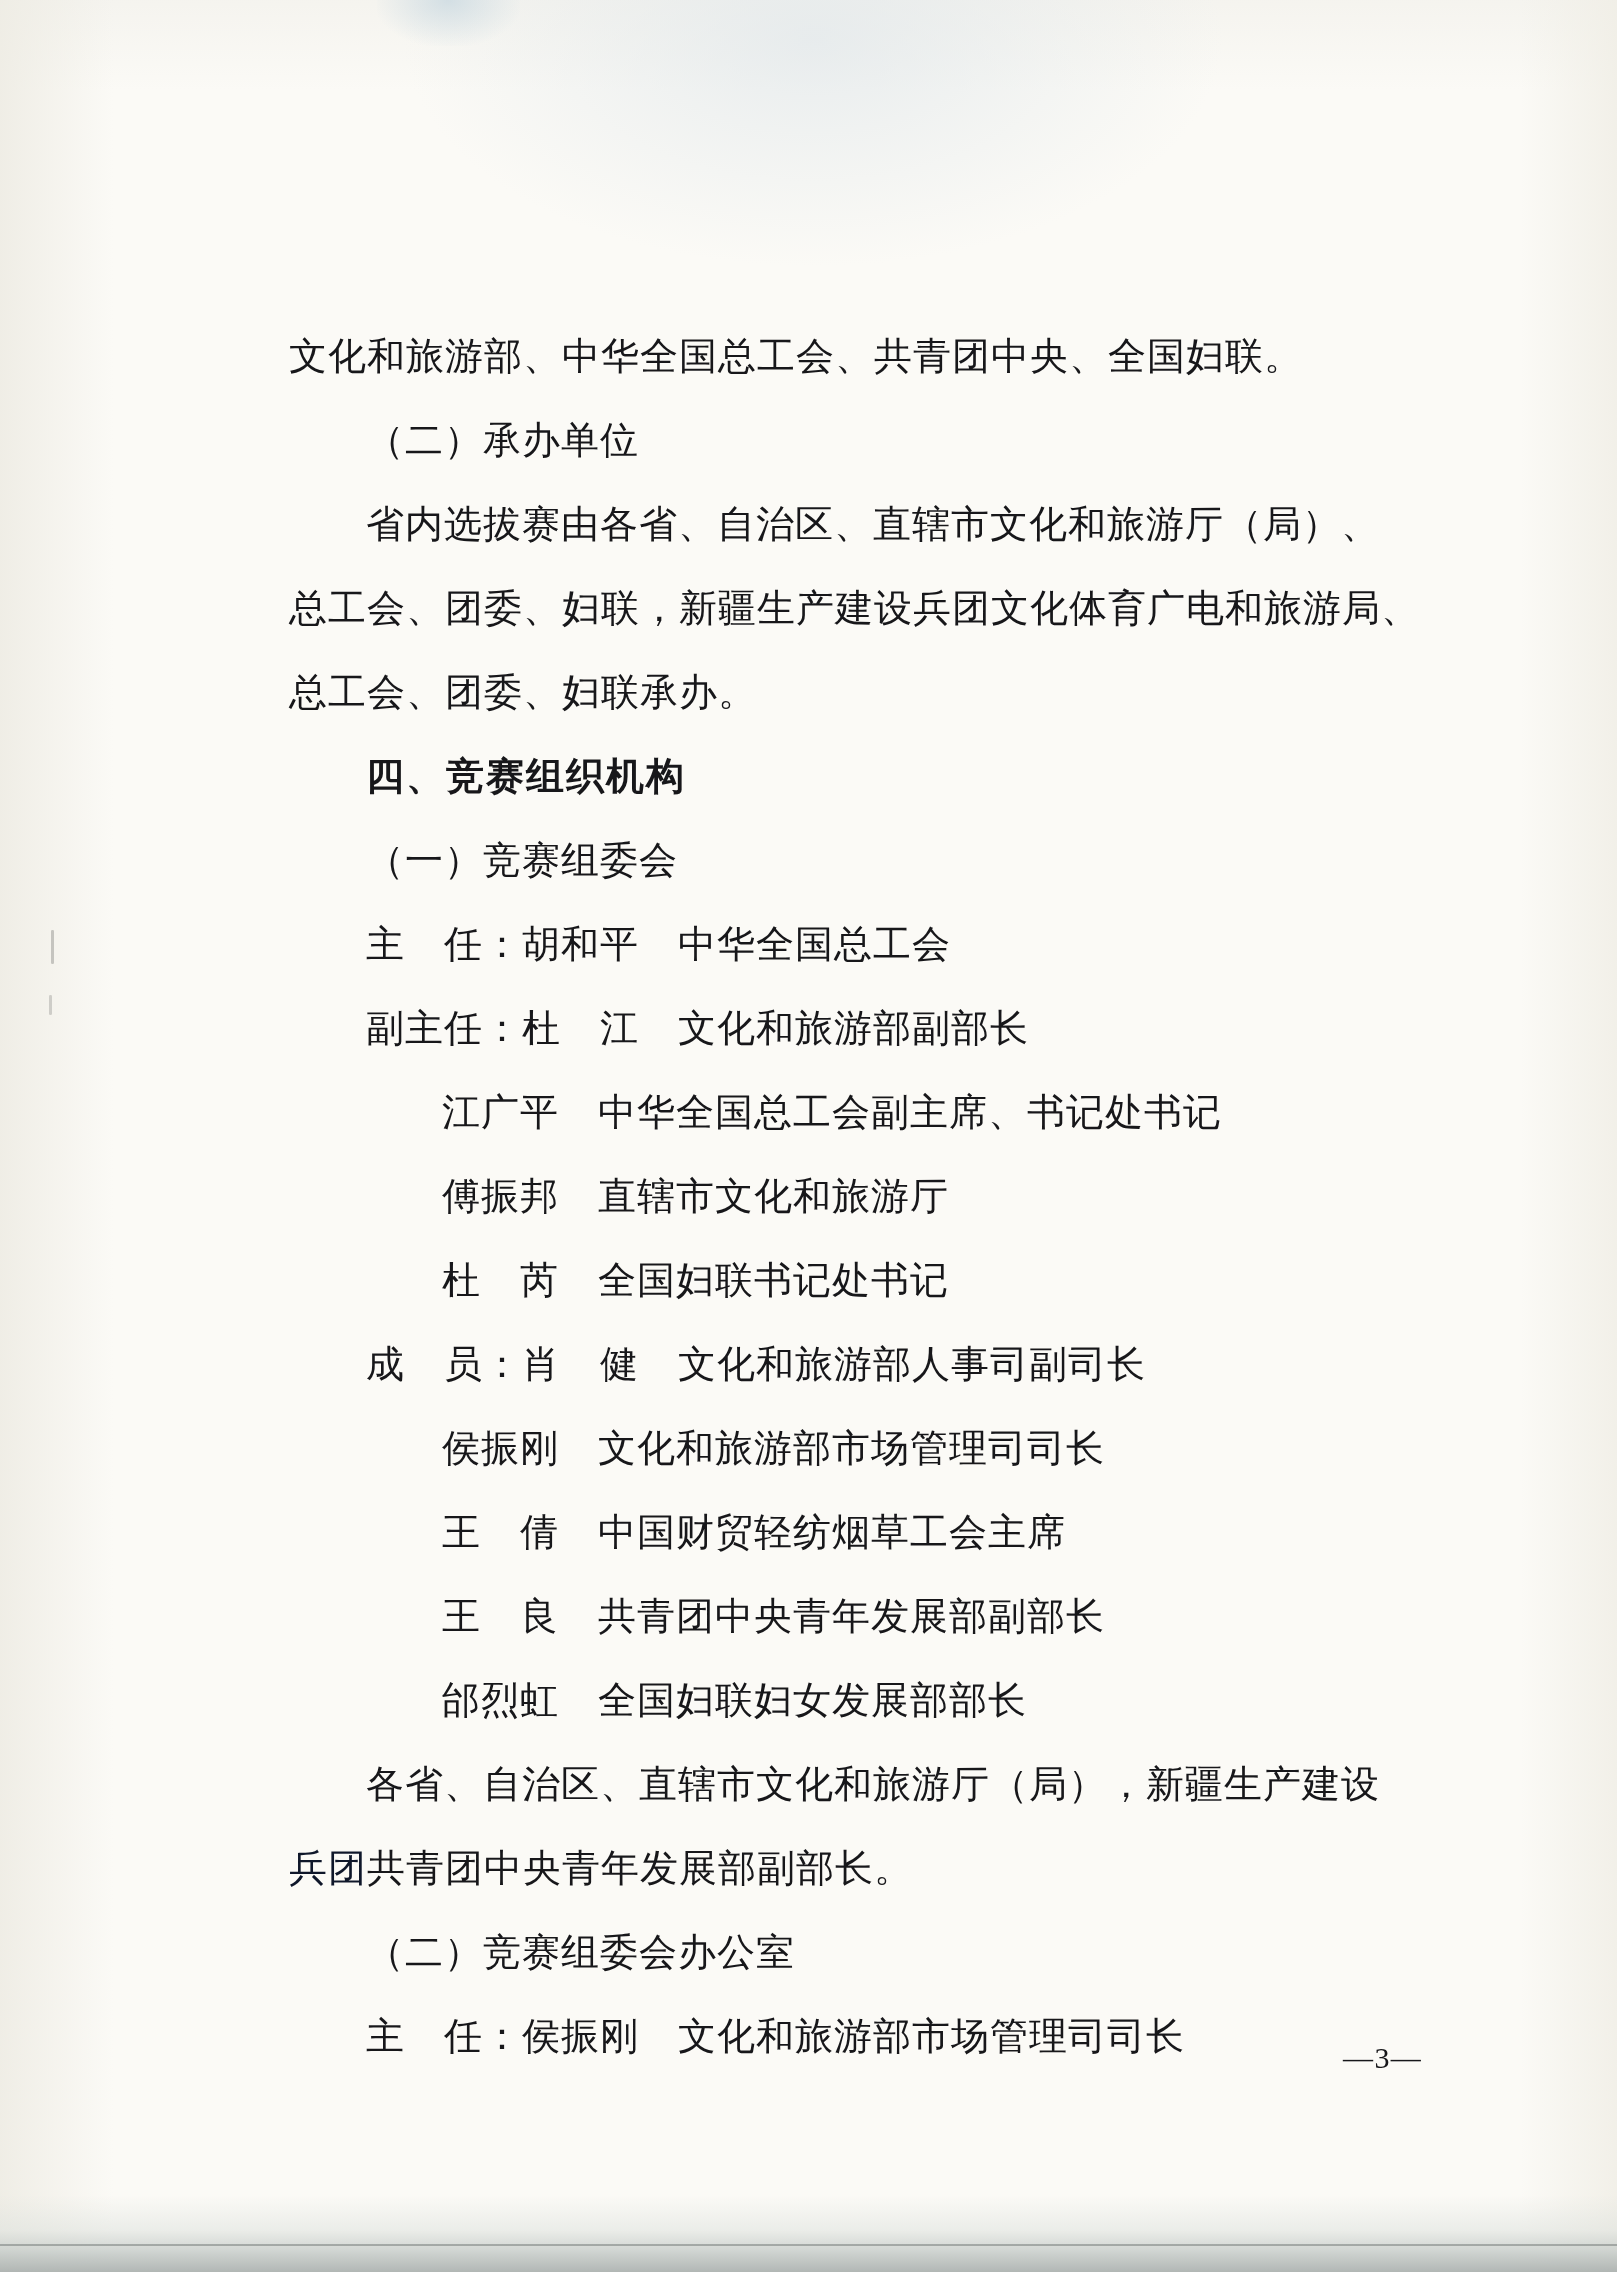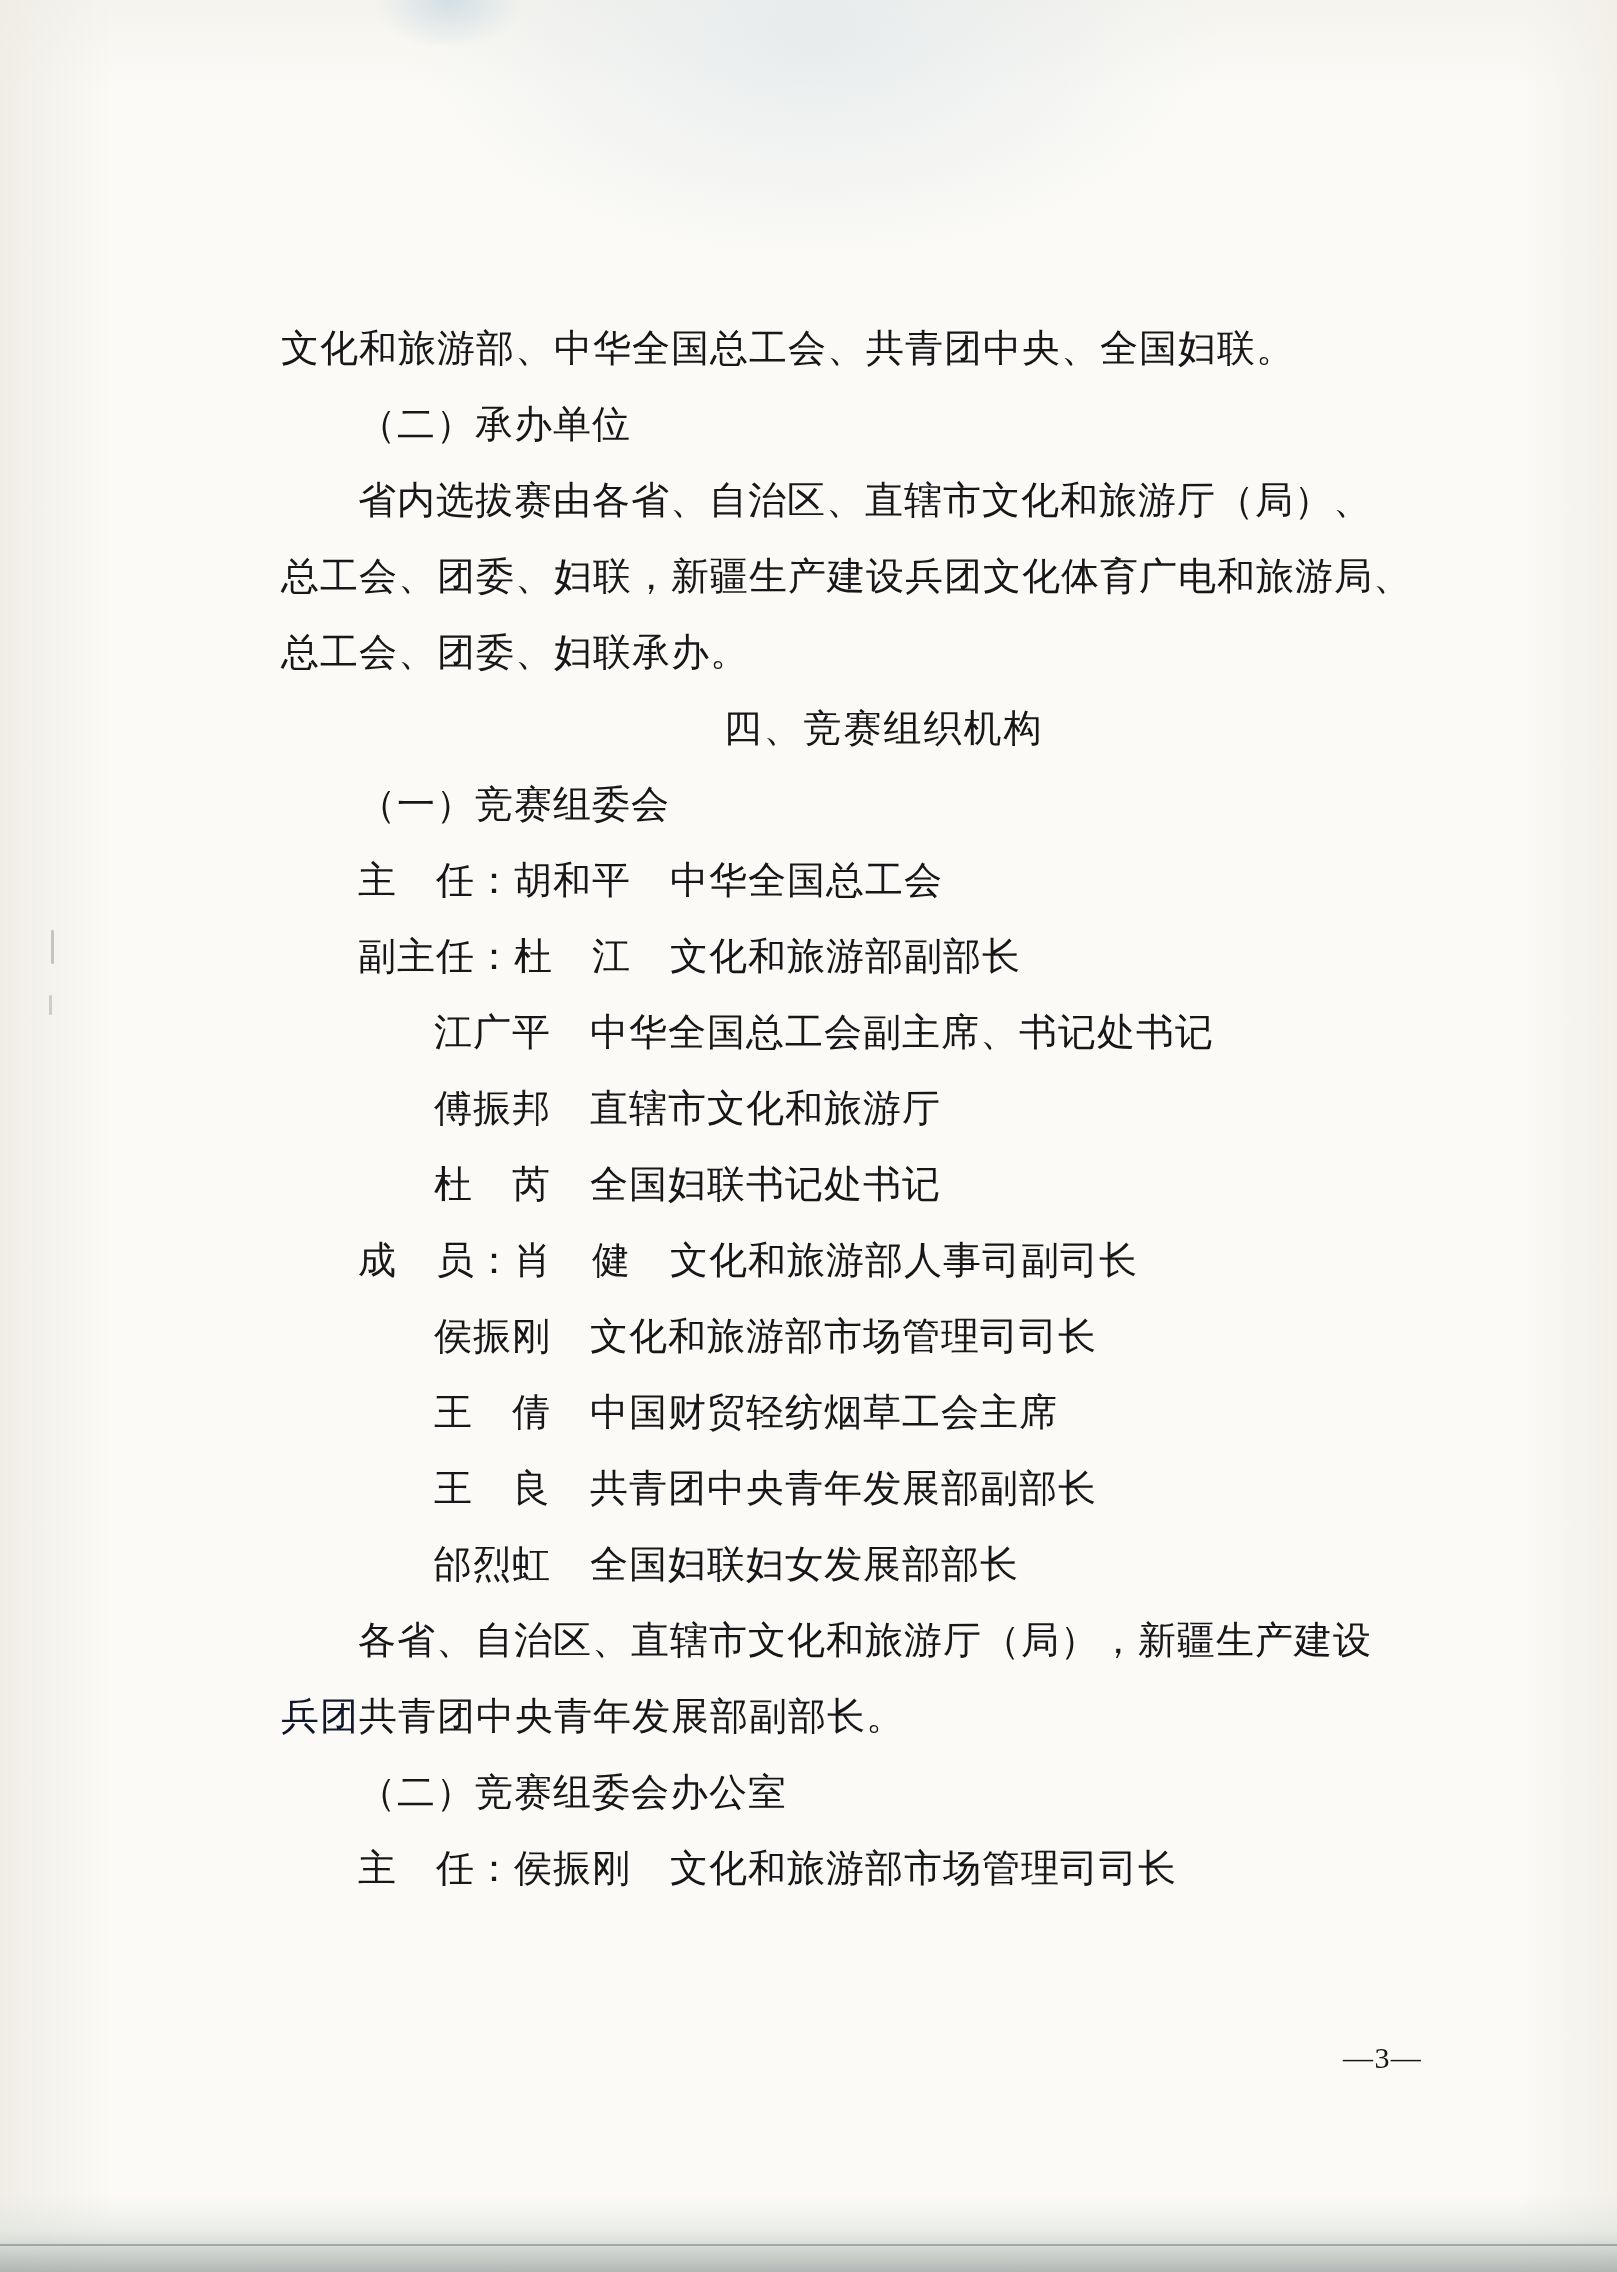--- a/index.html
+++ b/index.html
@@ -79,33 +79,32 @@
     left: 273px;
     top: 306px;
     width: 1144px;
     color: #17171a;
     font-size: 38px;
     line-height: 68px;
     letter-spacing: 1px;
   }
   .line {
     white-space: pre;
-    margin: 8px;
+    margin: 16px;
   }
   .indent {
     padding-left: 77px;
   }
   .indent-name {
     padding-left: 153px;
   }
   .heading {
-    font-weight: normal;
+    font-weight: bold;
     padding-left: 77px;
     letter-spacing: 2px;
-    text-align: center;
   }
   .blue-ink {
     color: #0f172a;
   }
   .page-number {
     position: absolute;
     right: 195px;
     top: 2041px;
     font-size: 30px;
     color: #17171a;

